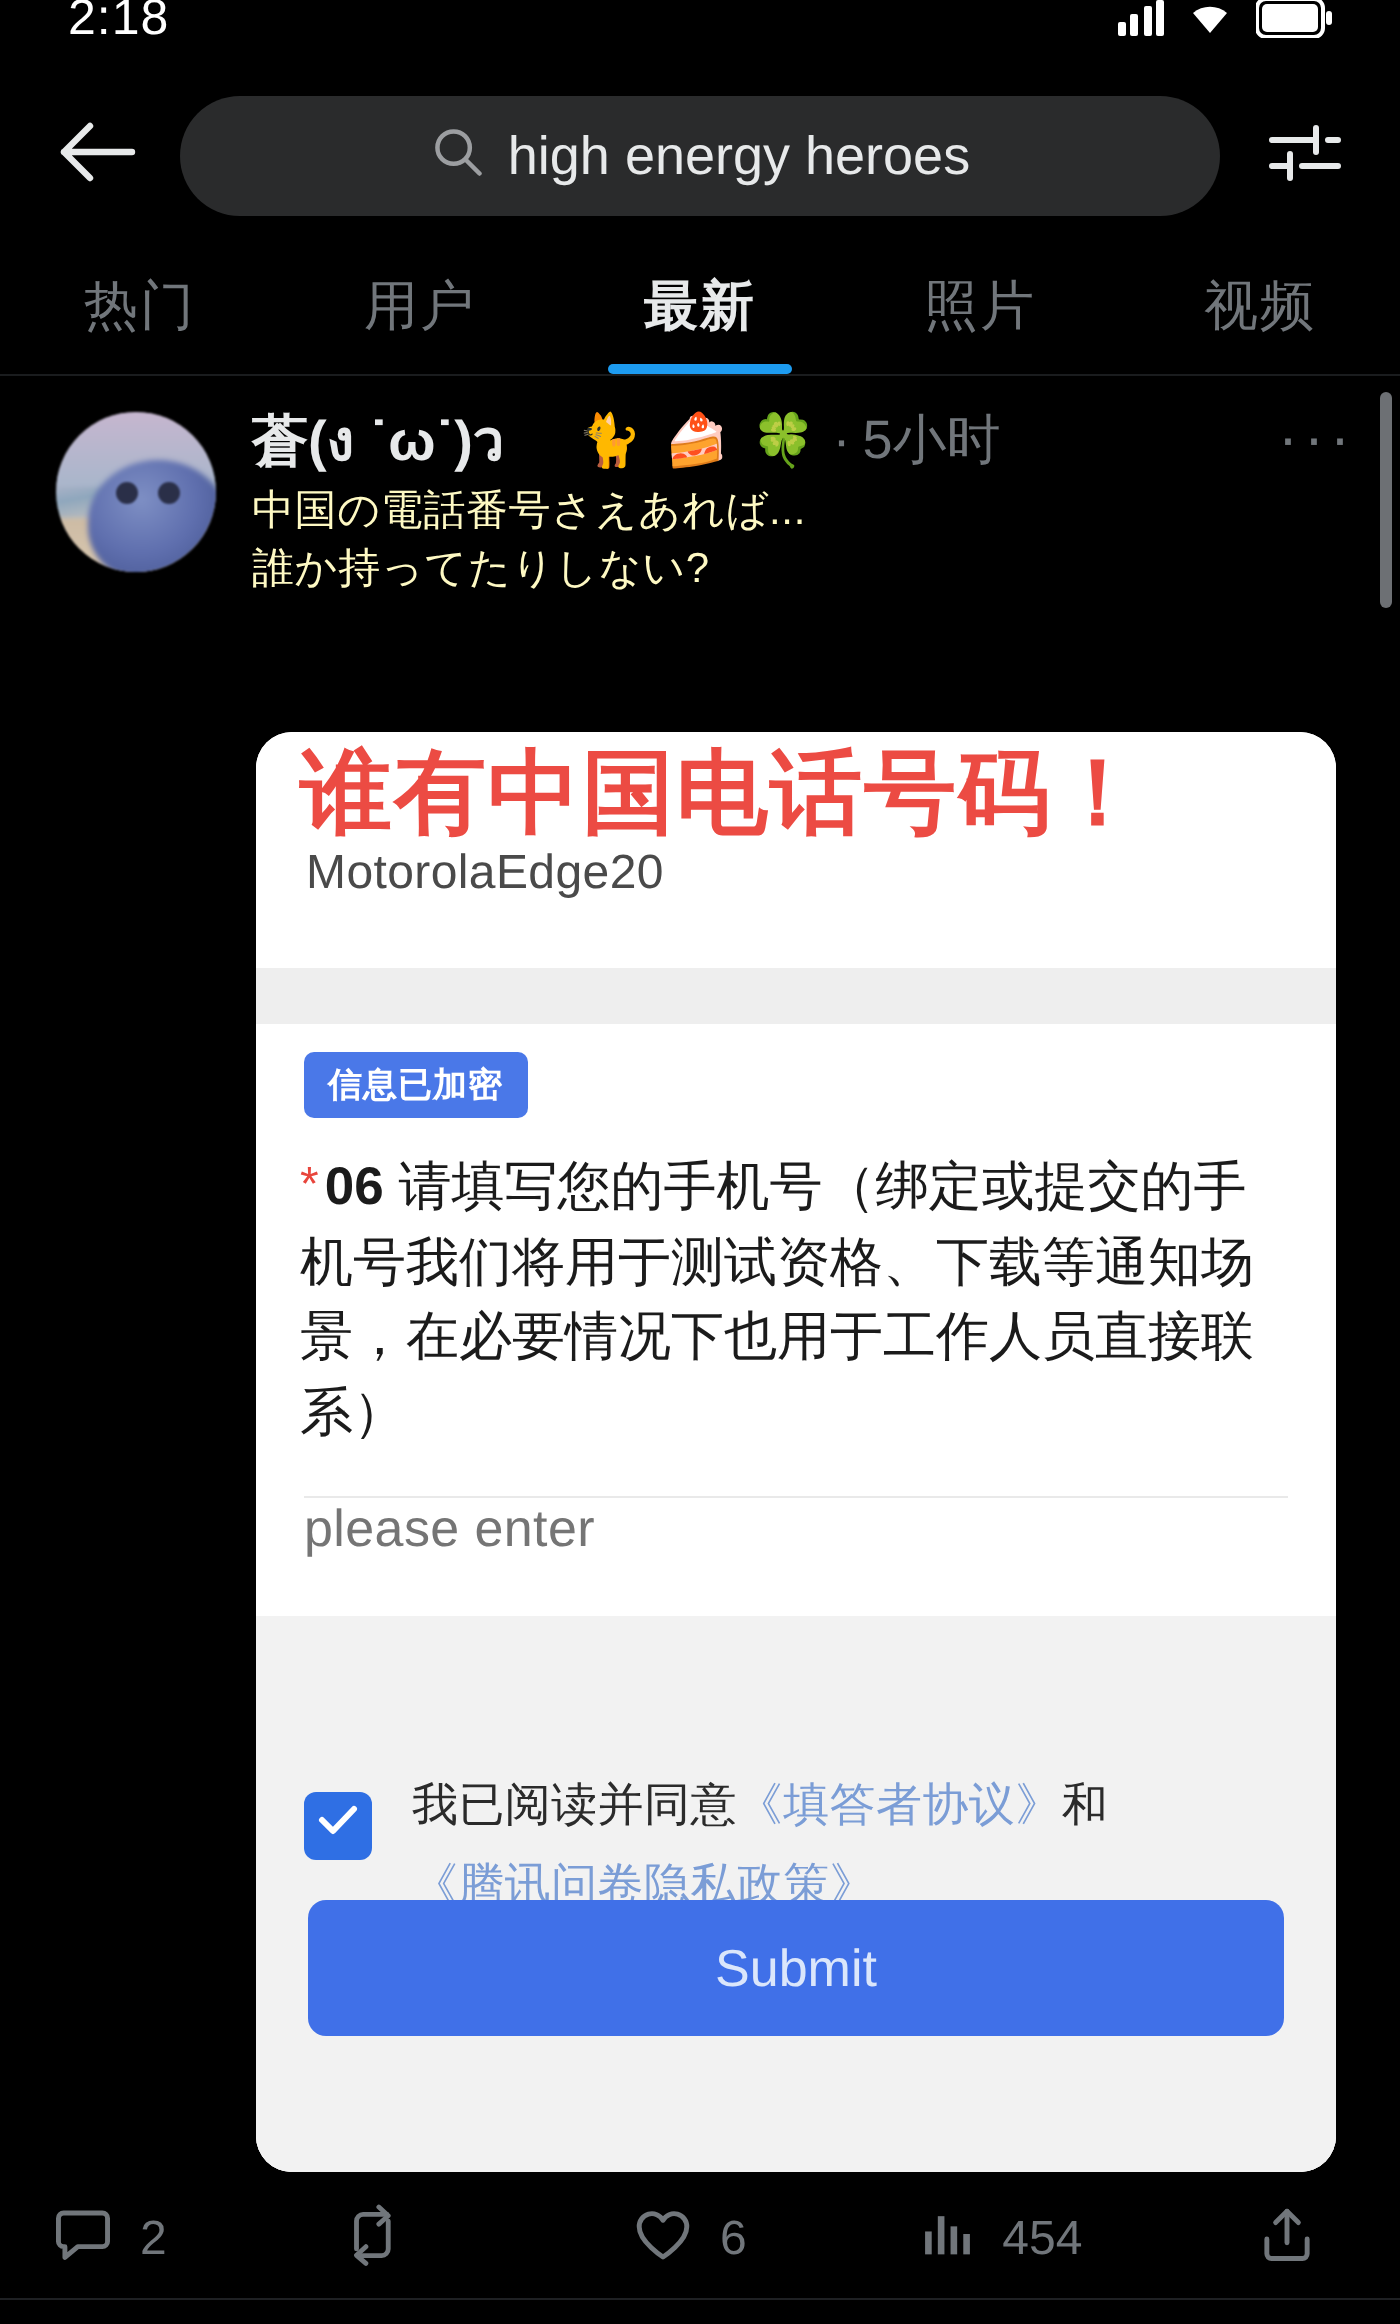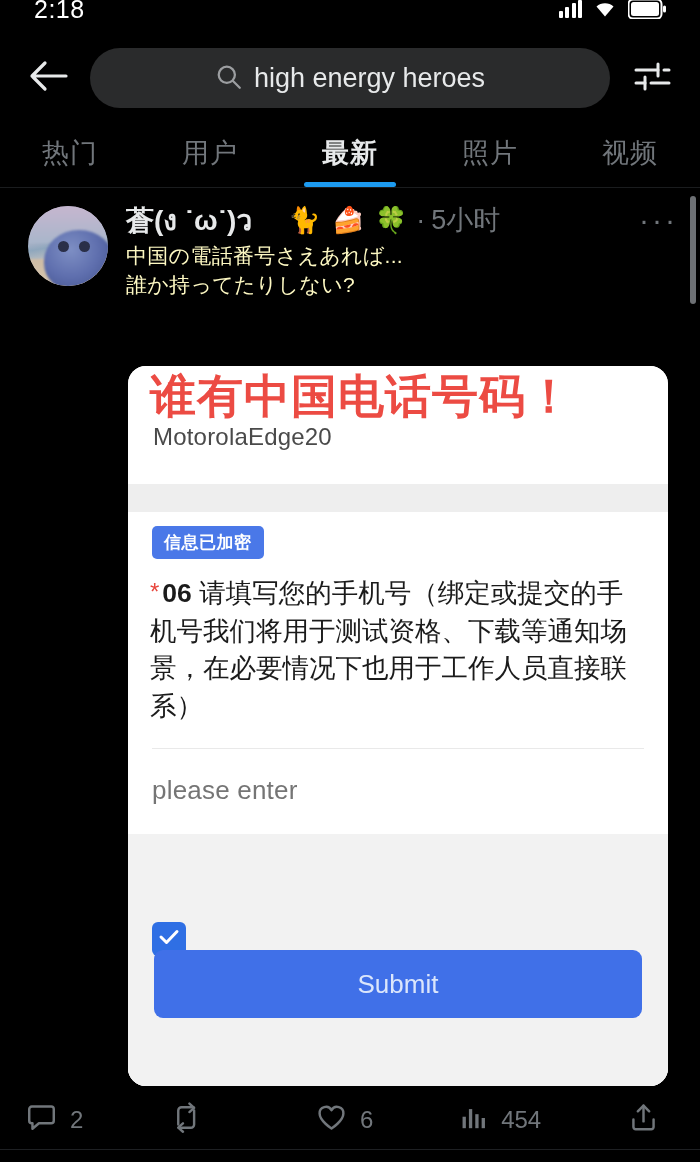--- a/index.html
+++ b/index.html
@@ -148,21 +148,21 @@
     background: #4a78e8; color: #fff; font-size: 17px; font-weight: 700;
     padding: 5px 12px; border-radius: 5px; letter-spacing: .5px;
   }
   .question {
     margin: 16px 24px 0 22px; color: #1b1b1b; font-size: 26.5px;
     line-height: 1.42; letter-spacing: 0px;
   }
   .req-star { color: #e8453c; font-size: 24px; vertical-align: 2px; margin-right: 3px; }
   .q-num { font-weight: 700; }
 
-  .answer-zone { margin: 22px 24px 0 24px; border-top: 1px solid #e9e9e9; padding-top: 26px; flex: 0 0 auto; }
+  .answer-zone { margin: 22px 24px 0 24px; border-top: 1px solid #e9e9e9; flex: 0 0 auto; }
   .answer-input {
     color: #b6b6b6; font-size: 26px; letter-spacing: .2px;
     background: transparent; border: none; outline: none; width: 100%;
     font-family: inherit;
   }
   .form-spacer { flex: 0 0 28px; background: #fff; }
   .grey-band { flex: 1 1 auto; background: #f2f2f2; position: relative; }
 
   .agree-row {
     position: absolute; left: 24px; top: 74px; right: 24px;
@@ -319,20 +319,24 @@
       <div class="form-spacer"></div>
       <div class="grey-band">
         <div class="agree-row">
           <div class="checkbox">
             <span>
               <svg width="22" height="18" viewBox="0 0 22 18">
                 <path d="M3 9 L8.5 14.5 L19 3.5" fill="none" stroke="#fff" stroke-width="3" stroke-linecap="round" stroke-linejoin="round"></path>
               </svg>
             </span>
           </div>
+          <div class="agree-text">
+            <span>我已阅读并同意</span><span class="agree-link">《填答者协议》</span><span>和</span><br>
+            <span class="agree-link">《腾讯问卷隐私政策》</span>
+          </div>
         </div>
         <button class="submit-btn">Submit</button>
       </div>
     </div>
   </div>
 
   <div class="actionbar">
     <div class="action">
       <span>
         <svg width="31" height="31" viewBox="0 0 24 24">

